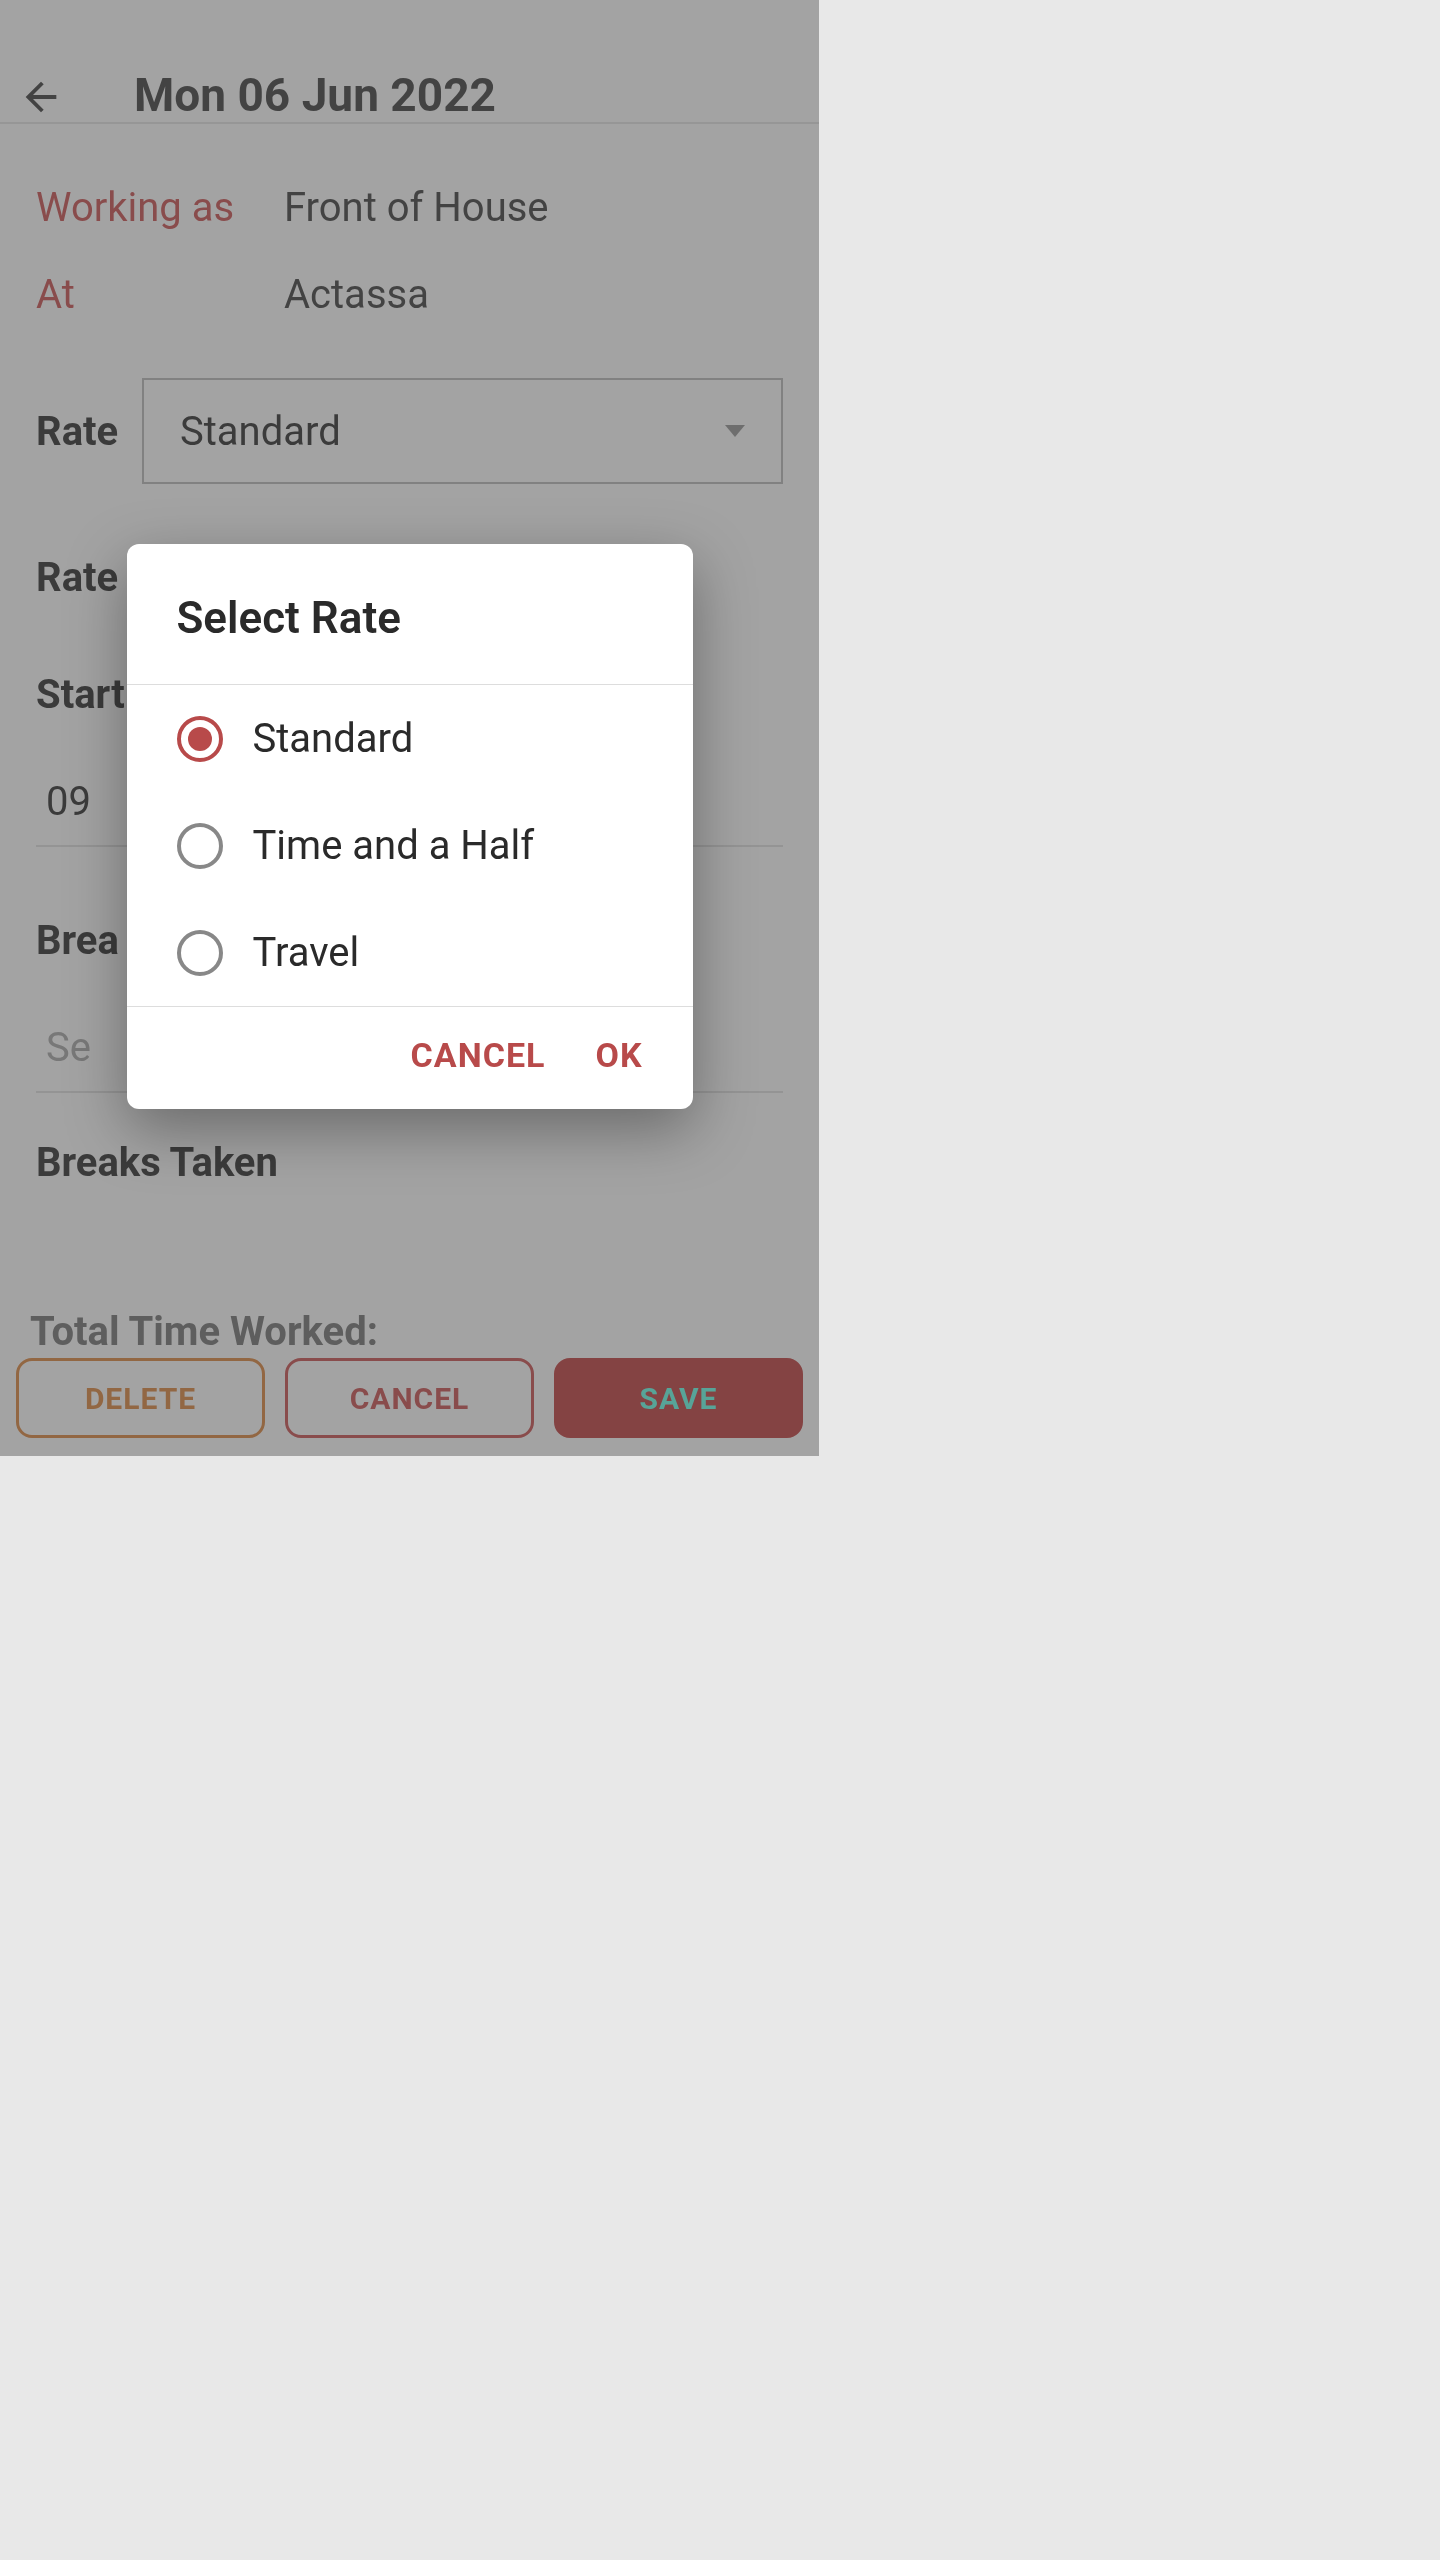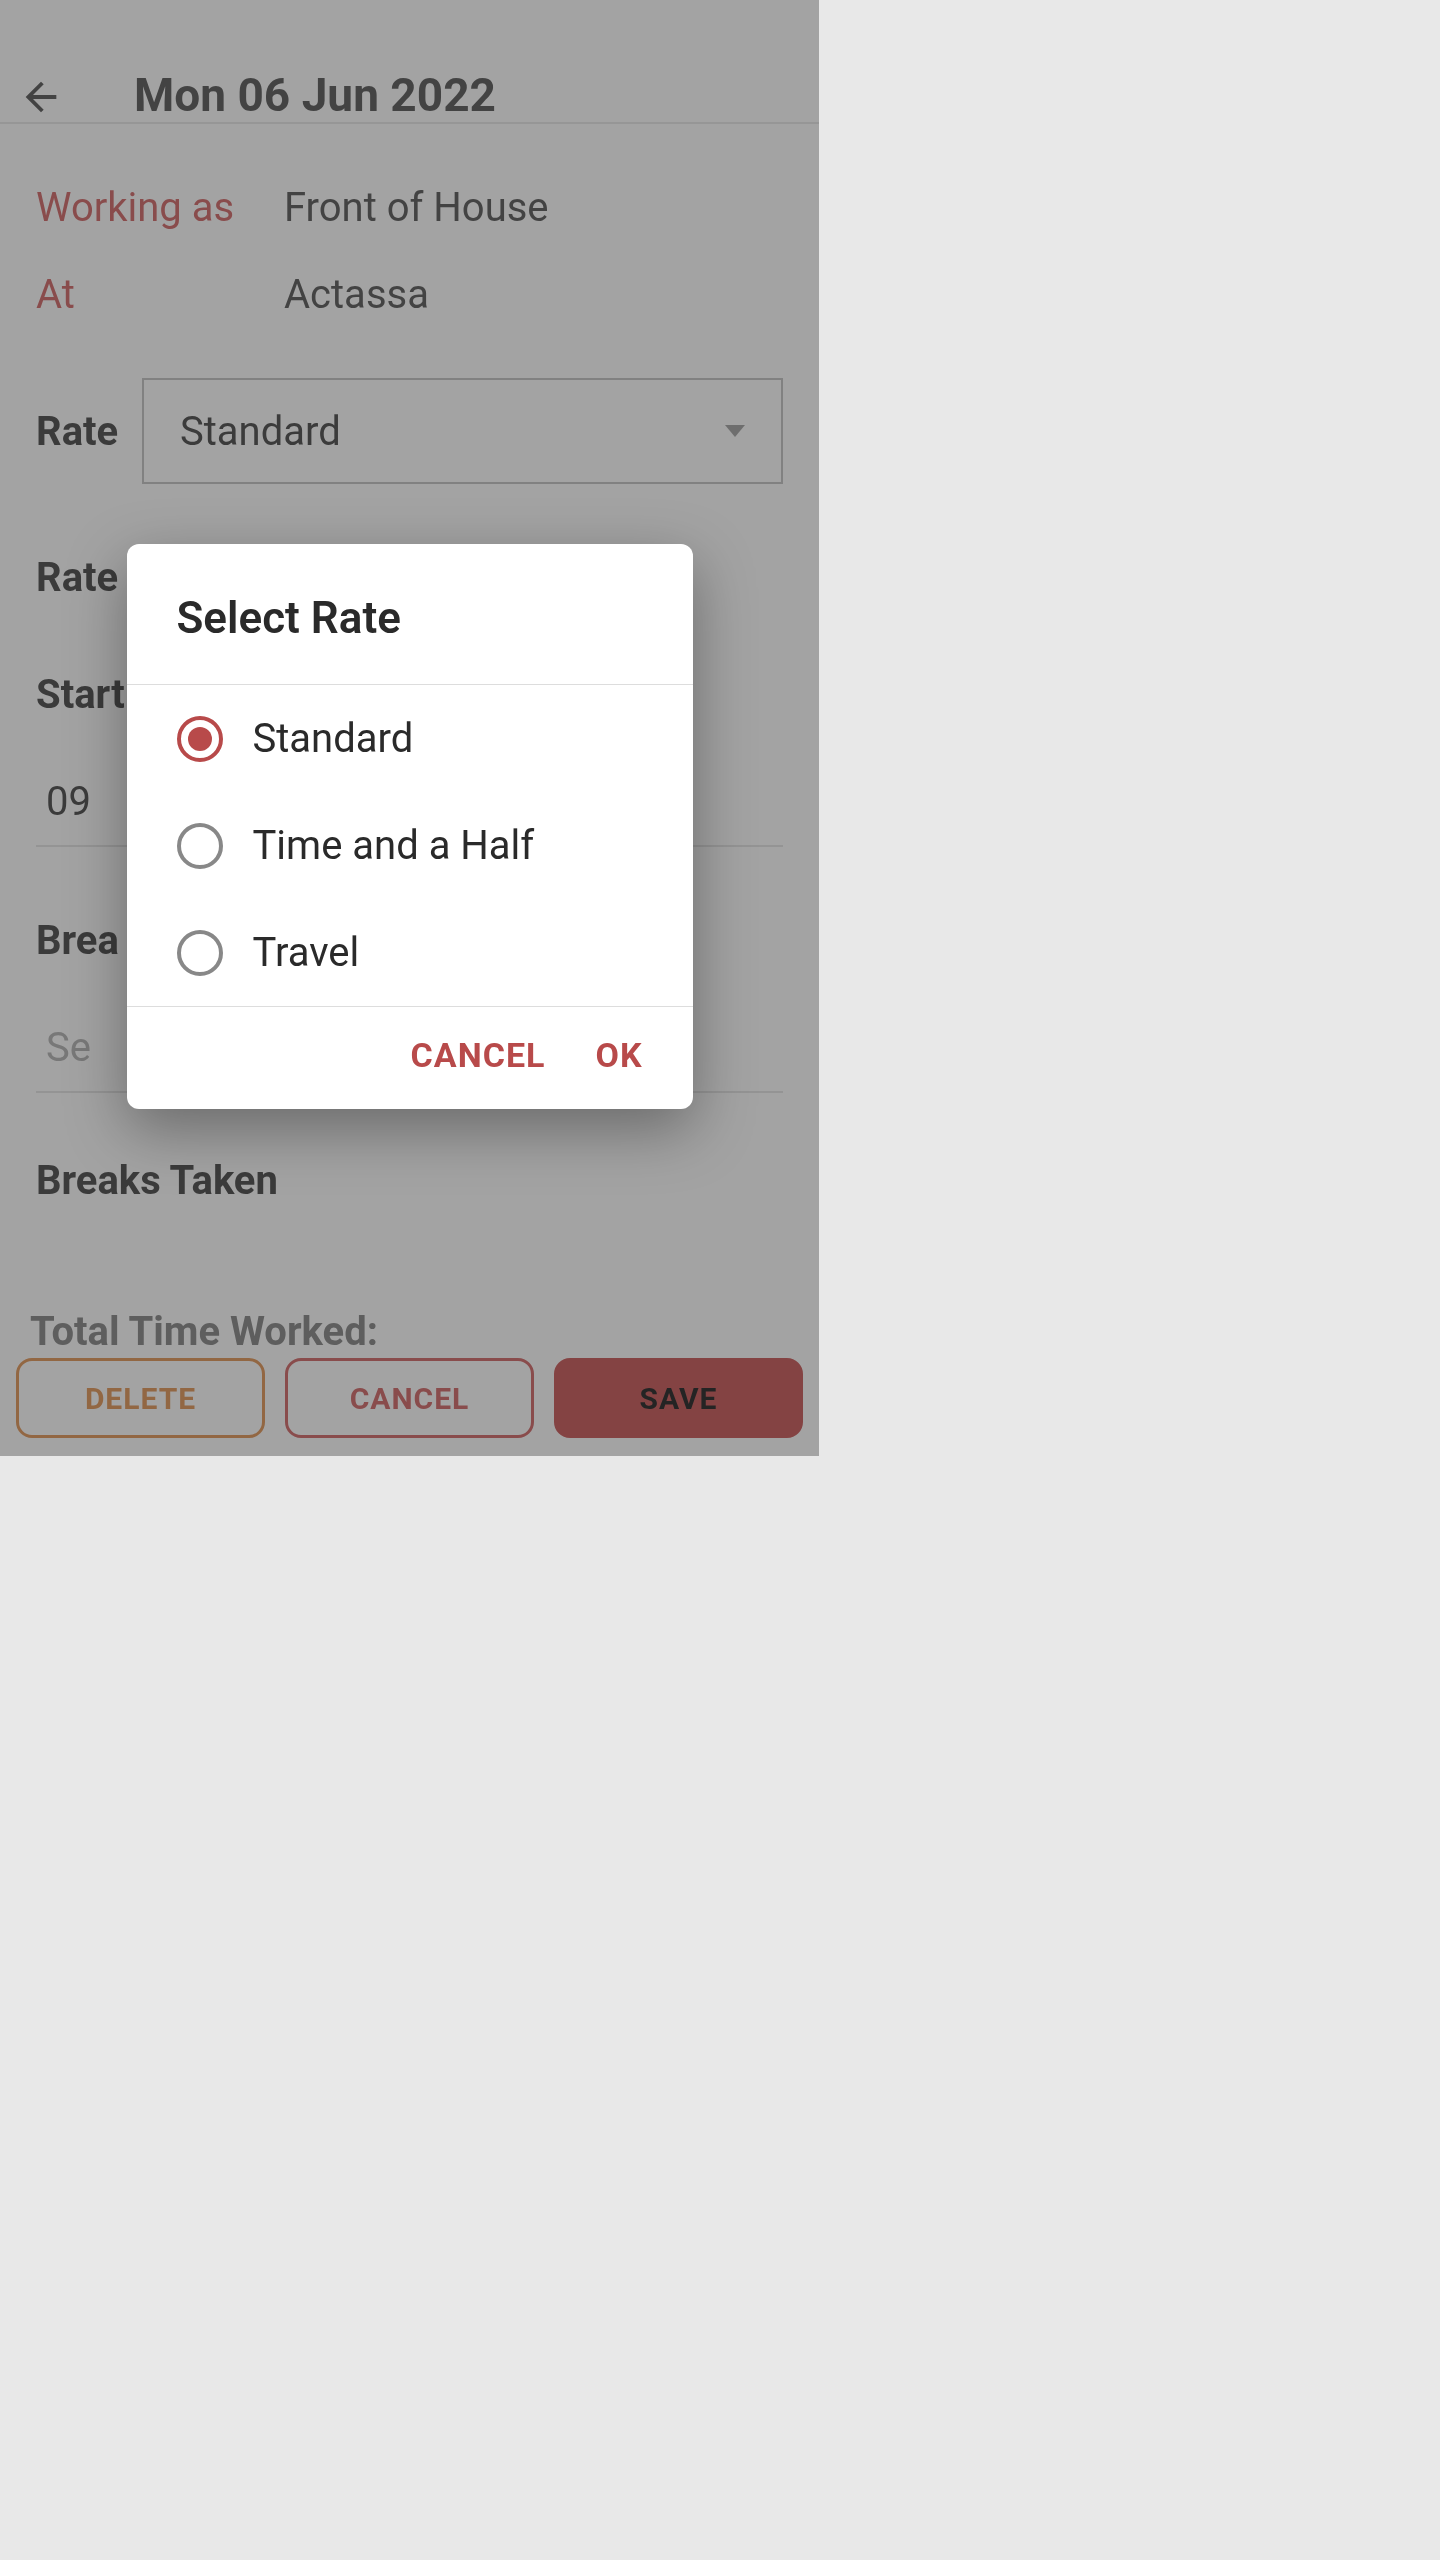--- a/index.html
+++ b/index.html
@@ -27,21 +27,21 @@
     .time-row { display: flex; gap: 30px; margin-top: 40px; }
     .time-input { flex: 1; border-bottom: 2px solid #ccc; padding: 20px 10px; font-size: 40px; color: #2a2a2a; }
     .break-placeholder { color: #999; }
     
     .footer-total { position: absolute; top: 1308px; left: 30px; font-size: 40px; font-weight: 700; color: #6a6a6a; }
     
     .bottom-buttons { position: absolute; bottom: 18px; left: 16px; right: 16px; display: flex; gap: 20px; }
     .btn { flex: 1; height: 80px; display: flex; align-items: center; justify-content: center; font-size: 30px; font-weight: 700; letter-spacing: 1px; border-radius: 16px; }
     .btn-delete { border: 3px solid #c97a3a; color: #c97a3a; background: transparent; }
     .btn-cancel-bottom { border: 3px solid #b84a4a; color: #b84a4a; background: transparent; }
-    .btn-save { background: #b03a3a; color: #000000; border: 3px solid #b03a3a; }
+    .btn-save { background: #b03a3a; color: #5eead4; border: 3px solid #b03a3a; }
     
     .overlay { position: absolute; inset: 0; background: rgba(80,80,80,0.45); display: flex; align-items: flex-start; justify-content: center; padding-top: 544px; }
     .dialog { width: 566px; background: #fff; border-radius: 12px; box-shadow: 0 20px 60px rgba(0,0,0,0.35); overflow: hidden; }
     .dialog-title { font-size: 44px; font-weight: 600; color: #2a2a2a; padding: 48px 22px 40px 50px; border-bottom: 1px solid #ddd; }
     .dialog-options { padding: 0; }
     .radio-row { display: flex; align-items: center; padding: 30px 50px; gap: 30px; }
     .radio-outer { width: 46px; height: 46px; border-radius: 50%; border: 4px solid #888; display: flex; align-items: center; justify-content: center; flex-shrink: 0; }
     .radio-outer.selected { border-color: #b84a4a; }
     .radio-inner { width: 24px; height: 24px; border-radius: 50%; background: #b84a4a; }
     .radio-label { font-size: 40px; color: #2a2a2a; }
@@ -90,21 +90,21 @@
     <div class="time-input">09</div>
     <div class="time-input"></div>
   </div>
 
   <div class="section-label">Brea</div>
   <div class="time-row">
     <div class="time-input break-placeholder">Se</div>
     <div class="time-input"></div>
   </div>
 
-  <div class="section-label" style="margin-top:64px">Breaks Taken</div>
+  <div class="section-label" style="margin-top:46px">Breaks Taken</div>
 </div>
 
 <div class="footer-total">Total Time Worked:</div>
 
 <div class="bottom-buttons">
   <div class="btn btn-delete">DELETE</div>
   <div class="btn btn-cancel-bottom">CANCEL</div>
   <div class="btn btn-save">SAVE</div>
 </div>
 

